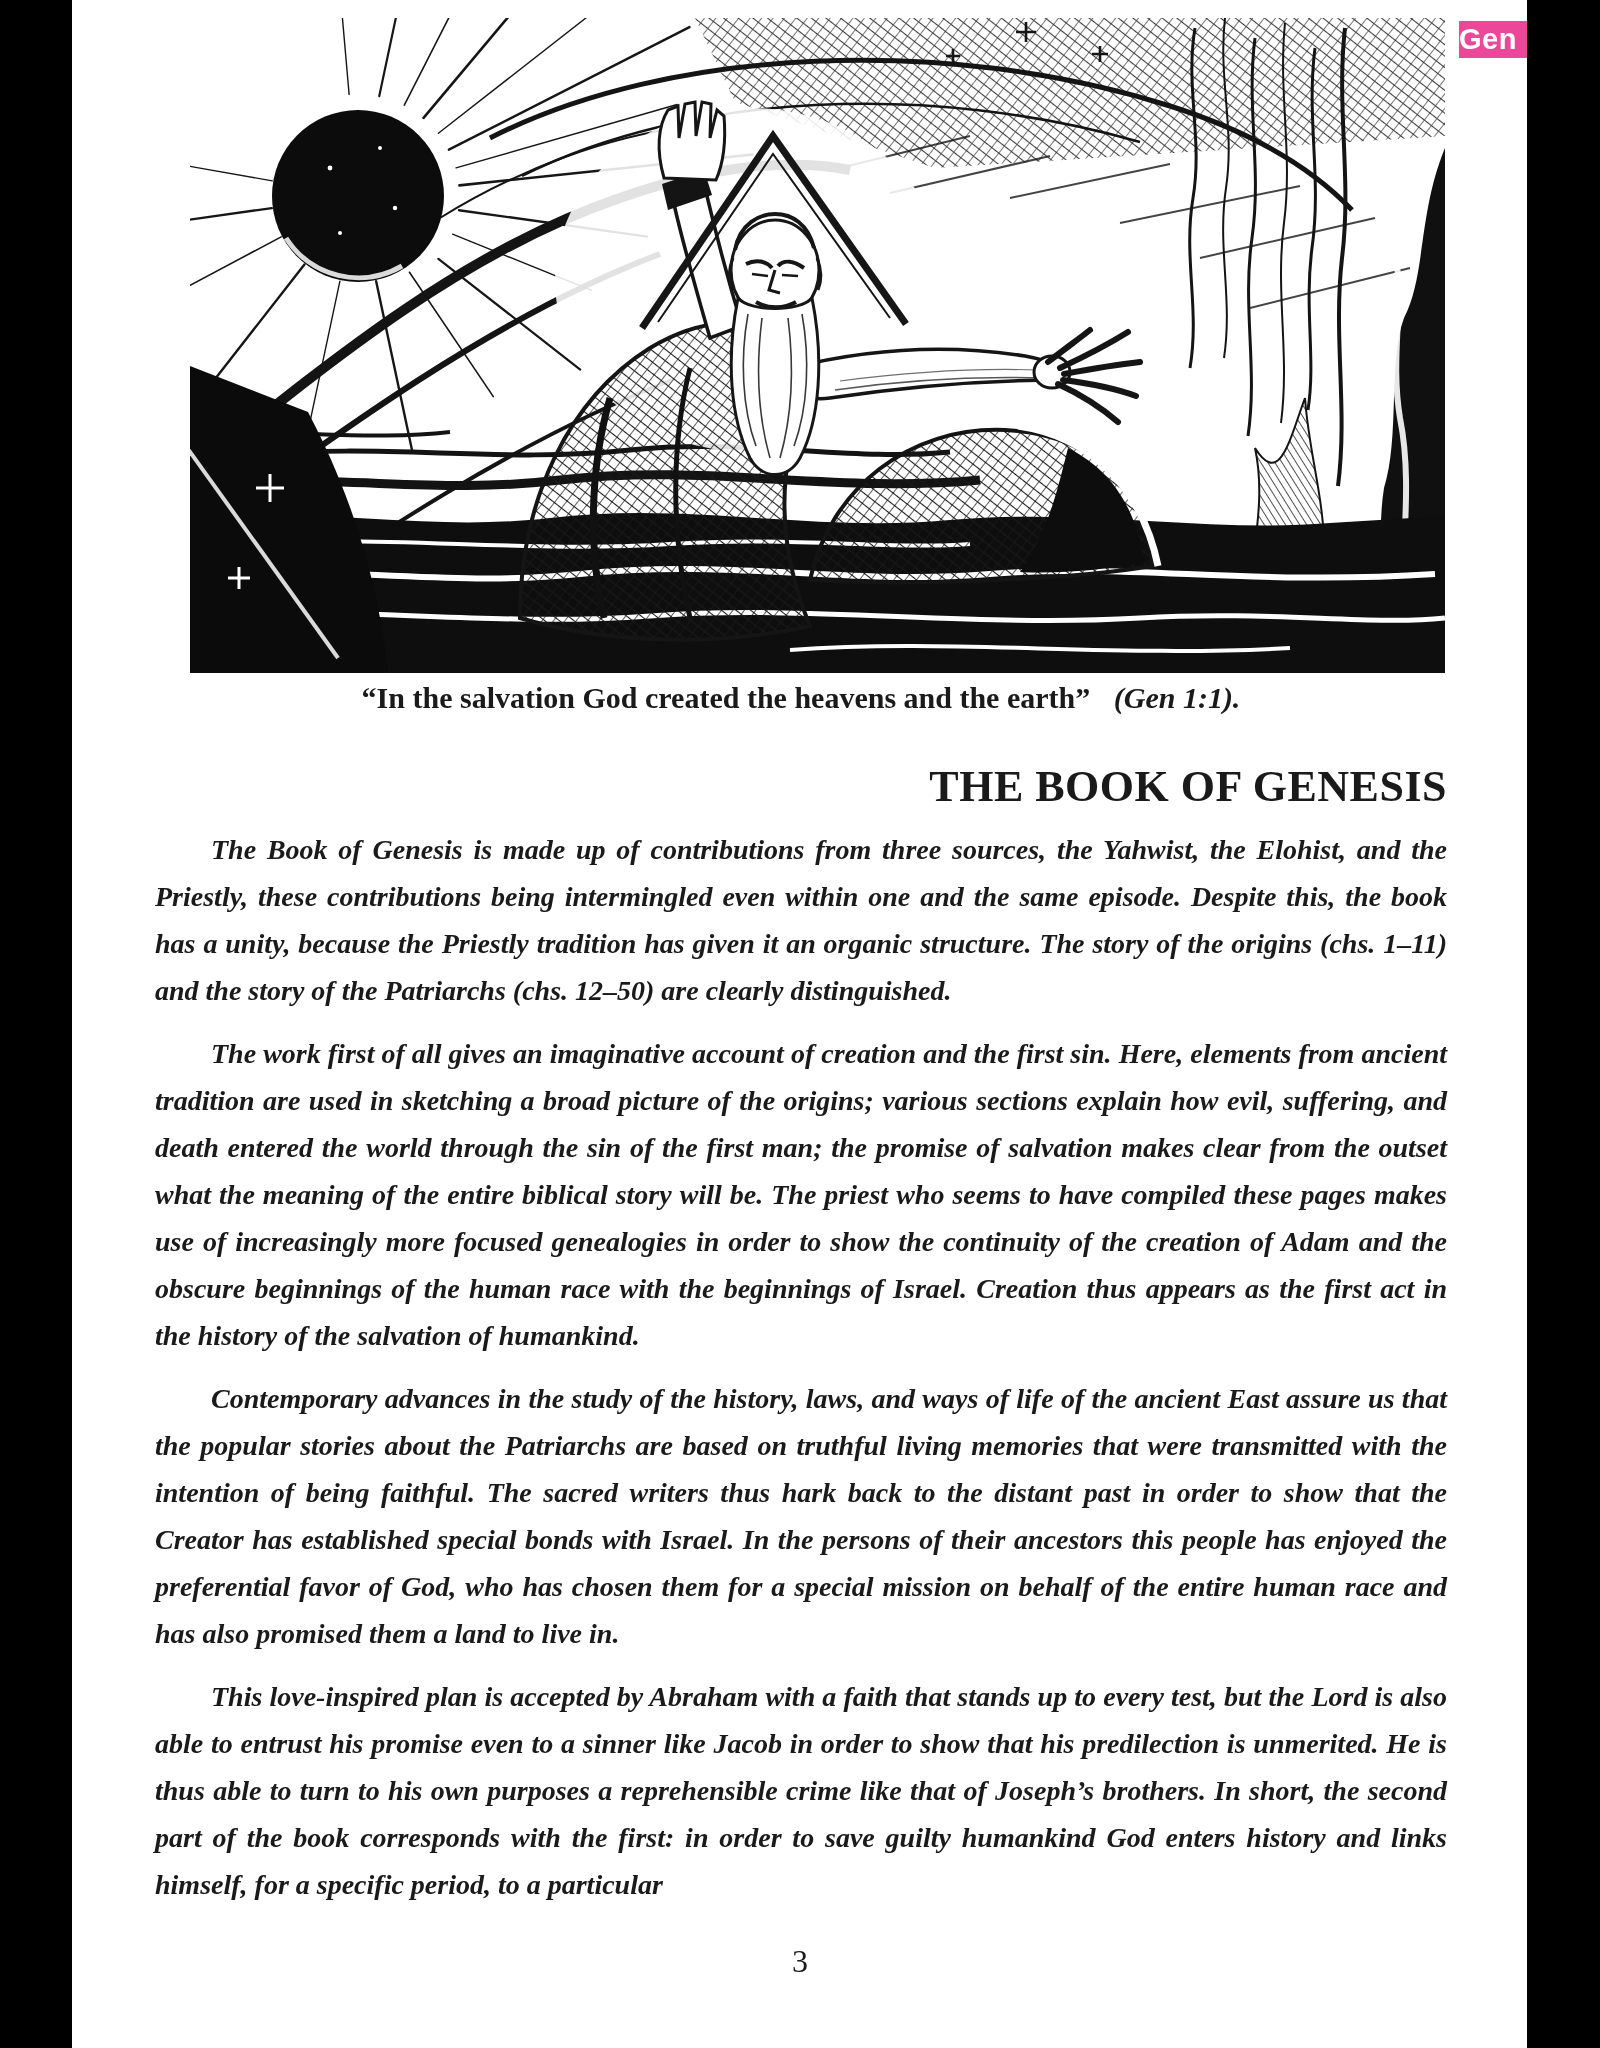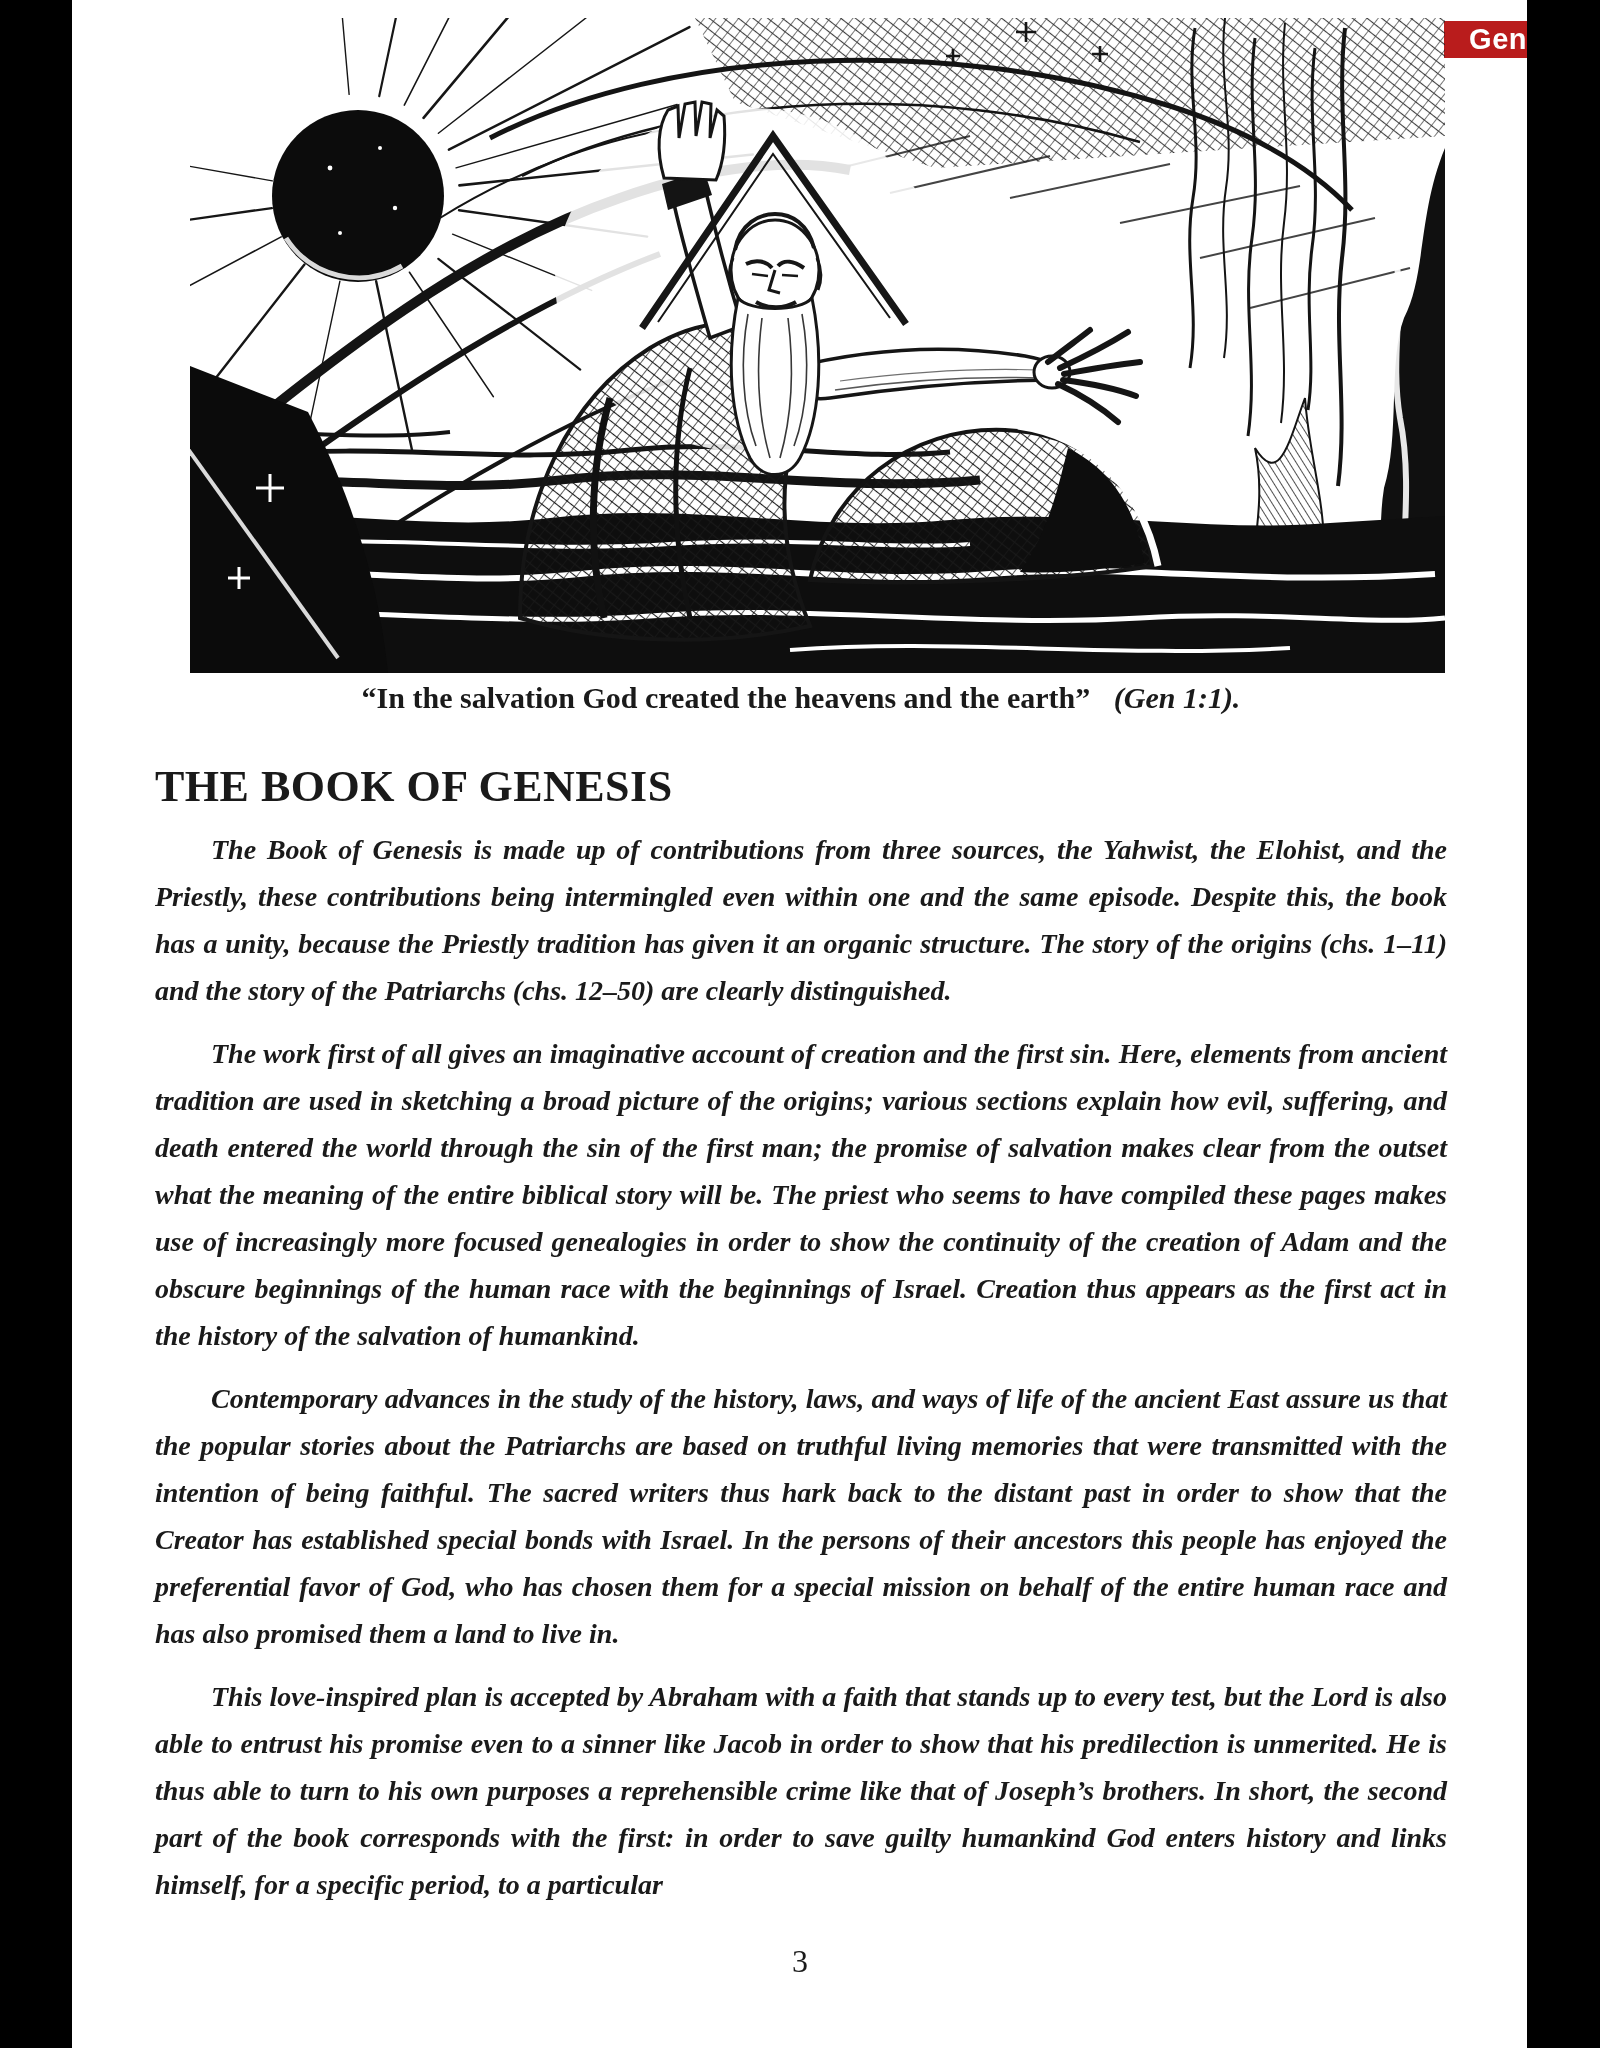--- a/index.html
+++ b/index.html
@@ -9,37 +9,37 @@
     background:#ffffff;
     color:#1a1a1a;
     font-family:"Liberation Serif", serif;
     overflow:hidden;
   }
   .edge{position:absolute;top:0;bottom:0;background:#000;}
   .edge-left{left:0;width:72px;}
   .edge-right{right:0;width:73px;}
   .gen-tab{
     position:absolute;top:21px;right:73px;
-    width:83px;height:37px;
-    background:#b91c1c;color:#fff;
+    width:68px;height:37px;
+    background:#ec4899;color:#fff;
     font-family:"Liberation Sans", sans-serif;
     font-weight:bold;font-size:29px;line-height:37px;
-    text-align:right;letter-spacing:0.5px;
+    text-align:left;letter-spacing:0.5px;
   }
   .content{position:absolute;left:155px;top:0;width:1292px;}
   figure.illustration{margin:18px 0 0 35px;width:1255px;height:655px;}
   figure.illustration svg{display:block;width:1255px;height:655px;}
   .caption{
     text-align:center;
     font-size:30px;font-weight:bold;
     margin-top:8px;
   }
   .caption .ref{font-style:italic;margin-left:16px;}
   h1.title{
-    text-align:left;font-size:44px;font-weight:bold;
+    text-align:right;font-size:44px;font-weight:bold;
     margin:46px 0 0 0;letter-spacing:0.5px;
   }
   h2.subtitle{
     text-align:center;font-size:47px;font-weight:bold;
     margin:30px 0 0 0;
   }
   .body-text{margin-top:14px;}
   .body-text p{
     font-style:italic;font-weight:bold;
     font-size:28px;line-height:47px;

